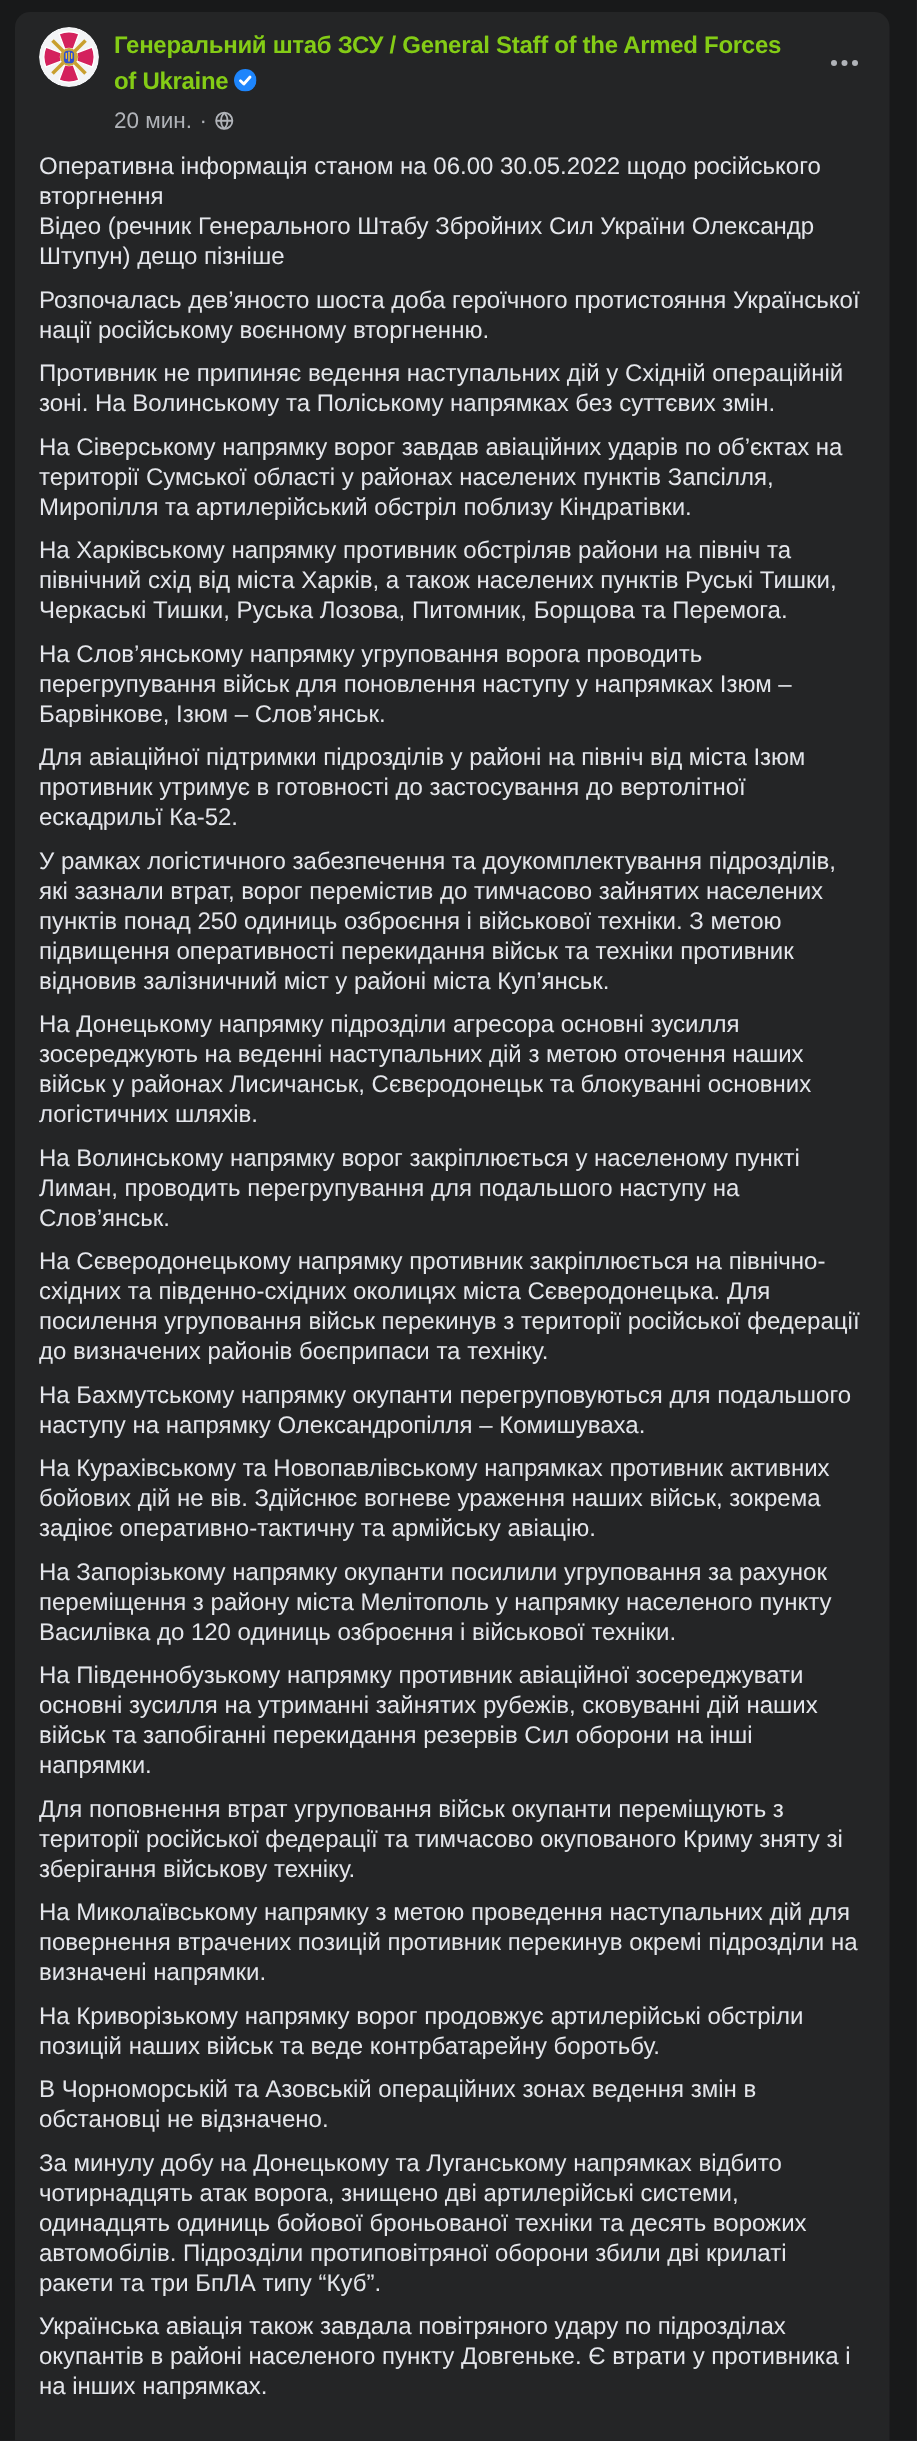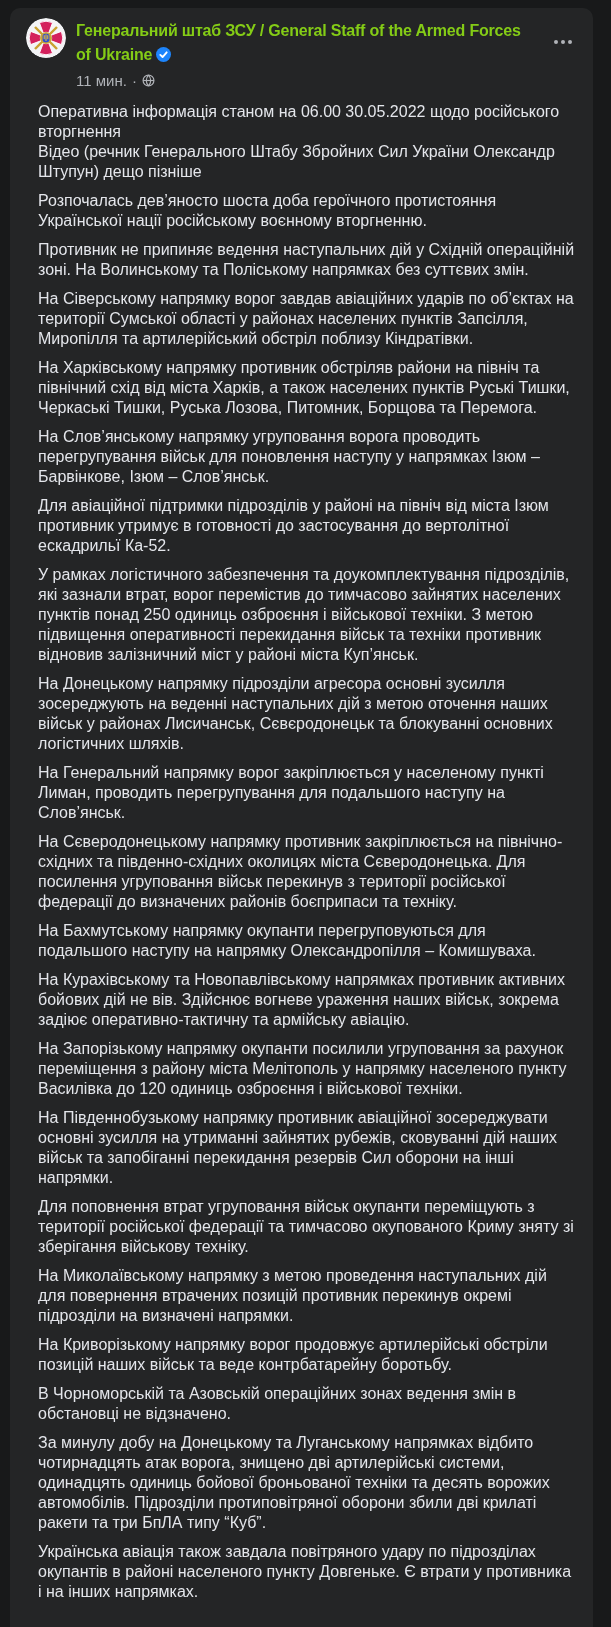--- a/index.html
+++ b/index.html
@@ -40,21 +40,21 @@
     width:36px;height:36px;border:none;background:transparent;border-radius:50%;
     display:flex;align-items:center;justify-content:center;gap:3px;cursor:pointer;
   }
   .more-btn .dot{width:4px;height:4px;border-radius:50%;background:#b0b3b8;}
   
   .post-text{
     margin-top:12px;
     color:#e4e6eb;font-size:16px;line-height:20px;
   }
   .paragraph{
-    margin:0 0 9px 12px;
+    margin:0 0 9px 0;
     white-space:pre-line;
   }
 </style>
 </head>
 <body>
 
 <div class="card">
 
   <div class="header">
 
@@ -83,21 +83,21 @@
         </g>
       </svg>
     </div>
 
     <div class="header-text">
       <div class="name"><span>Генеральний штаб ЗСУ / General Staff of the Armed Forces of Ukraine</span><span class="verified"><svg width="15" height="15" viewBox="0 0 16 16">
               <circle cx="8" cy="8" r="8" fill="#1d85fc"></circle>
               <path d="M4.6,8.4 L7,10.7 L11.4,5.7" stroke="#ffffff" stroke-width="2" fill="none" stroke-linecap="round" stroke-linejoin="round"></path>
             </svg></span></div>
       <div class="meta">
-        <span class="timestamp">11 мин.</span>
+        <span class="timestamp">20 мин.</span>
         <span>·</span>
         <span style="display:inline-flex;">
           <svg width="13" height="13" viewBox="0 0 12 12" fill="none" stroke="#b0b3b8" stroke-width="1.1">
             <circle cx="6" cy="6" r="5"></circle>
             <line x1="1" y1="6" x2="11" y2="6"></line>
             <path d="M6,1 a7.2,7.2 0 0 1 0,10 M6,1 a7.2,7.2 0 0 0 0,10"></path>
           </svg>
         </span>
       </div>
     </div>
@@ -123,21 +123,21 @@
       <p class="paragraph">На Харківському напрямку противник обстріляв райони на північ та північний схід від міста Харків, а також населених пунктів Руські Тишки, Черкаські Тишки, Руська Лозова, Питомник, Борщова та Перемога.</p>
 
       <p class="paragraph">На Слов’янському напрямку угруповання ворога проводить перегрупування військ для поновлення наступу у напрямках Ізюм – Барвінкове, Ізюм – Слов’янськ.</p>
 
       <p class="paragraph">Для авіаційної підтримки підрозділів у районі на північ від міста Ізюм противник утримує в готовності до застосування до вертолітної ескадрильї Ка-52.</p>
 
       <p class="paragraph">У рамках логістичного забезпечення та доукомплектування підрозділів, які зазнали втрат, ворог перемістив до тимчасово зайнятих населених пунктів понад 250 одиниць озброєння і військової техніки. З метою підвищення оперативності перекидання військ та техніки противник відновив залізничний міст у районі міста Куп’янськ.</p>
 
       <p class="paragraph">На Донецькому напрямку підрозділи агресора основні зусилля зосереджують на веденні наступальних дій з метою оточення наших військ у районах Лисичанськ, Сєвєродонецьк та блокуванні основних логістичних шляхів.</p>
 
-      <p class="paragraph">На Генеральний напрямку ворог закріплюється у населеному пункті Лиман, проводить перегрупування для подальшого наступу на Слов’янськ.</p>
+      <p class="paragraph">На Волинському напрямку ворог закріплюється у населеному пункті Лиман, проводить перегрупування для подальшого наступу на Слов’янськ.</p>
 
       <p class="paragraph">На Сєверодонецькому напрямку противник закріплюється на північно-східних та південно-східних околицях міста Сєверодонецька. Для посилення угруповання військ перекинув з території російської федерації до визначених районів боєприпаси та техніку.</p>
 
       <p class="paragraph">На Бахмутському напрямку окупанти перегруповуються для подальшого наступу на напрямку Олександропілля – Комишуваха.</p>
 
       <p class="paragraph">На Курахівському та Новопавлівському напрямках противник активних бойових дій не вів. Здійснює вогневе ураження наших військ, зокрема задіює оперативно-тактичну та армійську авіацію.</p>
 
       <p class="paragraph">На Запорізькому напрямку окупанти посилили угруповання за рахунок переміщення з району міста Мелітополь у напрямку населеного пункту Василівка до 120 одиниць озброєння і військової техніки.</p>
 
       <p class="paragraph">На Південнобузькому напрямку противник авіаційної зосереджувати основні зусилля на утриманні зайнятих рубежів, сковуванні дій наших військ та запобіганні перекидання резервів Сил оборони на інші напрямки.</p>

